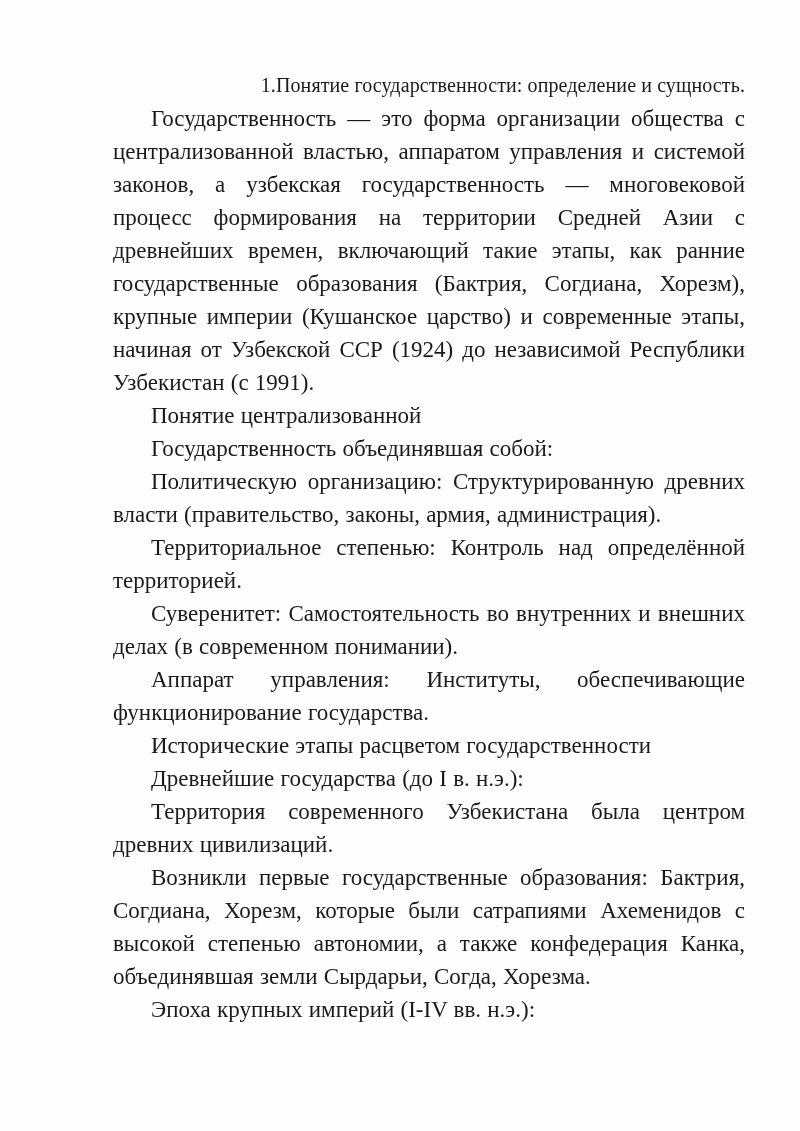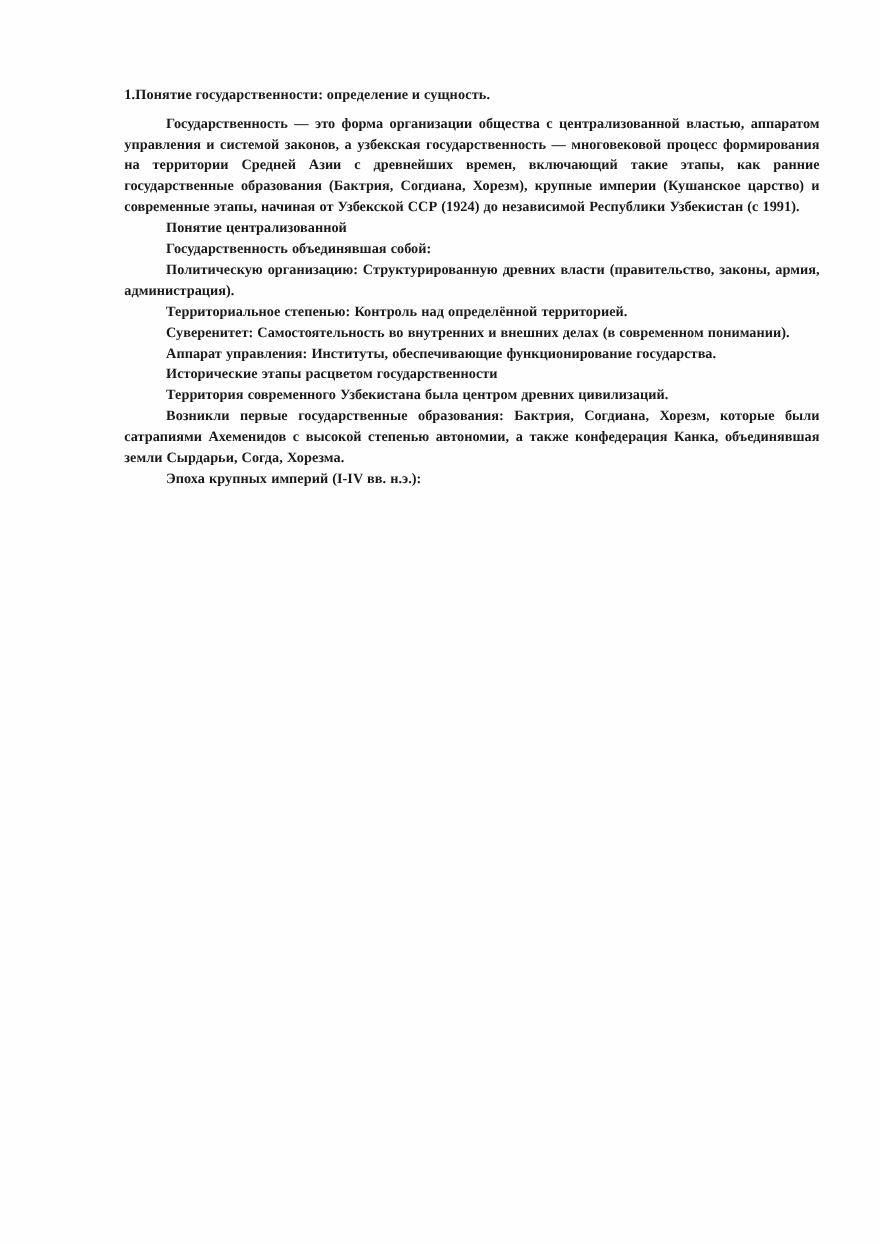--- a/index.html
+++ b/index.html
@@ -18,31 +18,31 @@
     box-sizing: border-box;
     width: 800px;
     height: 1131px;
     background: #fefefe;
     padding: 69px 55px 0 113px;
     font-family: "Liberation Serif", "DejaVu Serif", serif;
     color: #1a1a1a;
   }
   .doc-title {
     margin: 0;
-    font-size: 13px;
-    font-weight: bold;
+    font-size: 20px;
+    font-weight: normal;
     line-height: 33.4px;
-    text-align: left;
+    text-align: right;
     letter-spacing: 0.1px;
   }
   .doc-par {
     margin: 0;
-    font-size: 13px;
-    font-weight: bold;
-    line-height: 19px;
+    font-size: 23px;
+    font-weight: normal;
+    line-height: 33px;
     text-align: justify;
     text-indent: 38px;
     word-spacing: 0.5px;
   }
 </style>
 </head>
 <body>
 
 <div class="canvas">
   <div class="doc-page">
@@ -58,20 +58,21 @@
     <p class="doc-par">Политическую организацию: Структурированную древних власти (правительство, законы, армия, администрация).</p>
 
     <p class="doc-par">Территориальное степенью: Контроль над определённой территорией.</p>
 
     <p class="doc-par">Суверенитет: Самостоятельность во внутренних и внешних делах (в современном понимании).</p>
 
     <p class="doc-par">Аппарат управления: Институты, обеспечивающие функционирование государства.</p>
 
     <p class="doc-par">Исторические этапы расцветом государственности</p>
 
+    <p class="doc-par">Древнейшие государства (до I в. н.э.):</p>
 
     <p class="doc-par">Территория современного Узбекистана была центром древних цивилизаций.</p>
 
     <p class="doc-par">Возникли первые государственные образования: Бактрия, Согдиана, Хорезм, которые были сатрапиями Ахеменидов с высокой степенью автономии, а также конфедерация Канка, объединявшая земли Сырдарьи, Согда, Хорезма.</p>
 
     <p class="doc-par">Эпоха крупных империй (I-IV вв. н.э.):</p>
 
 
   </div>
 </div>

